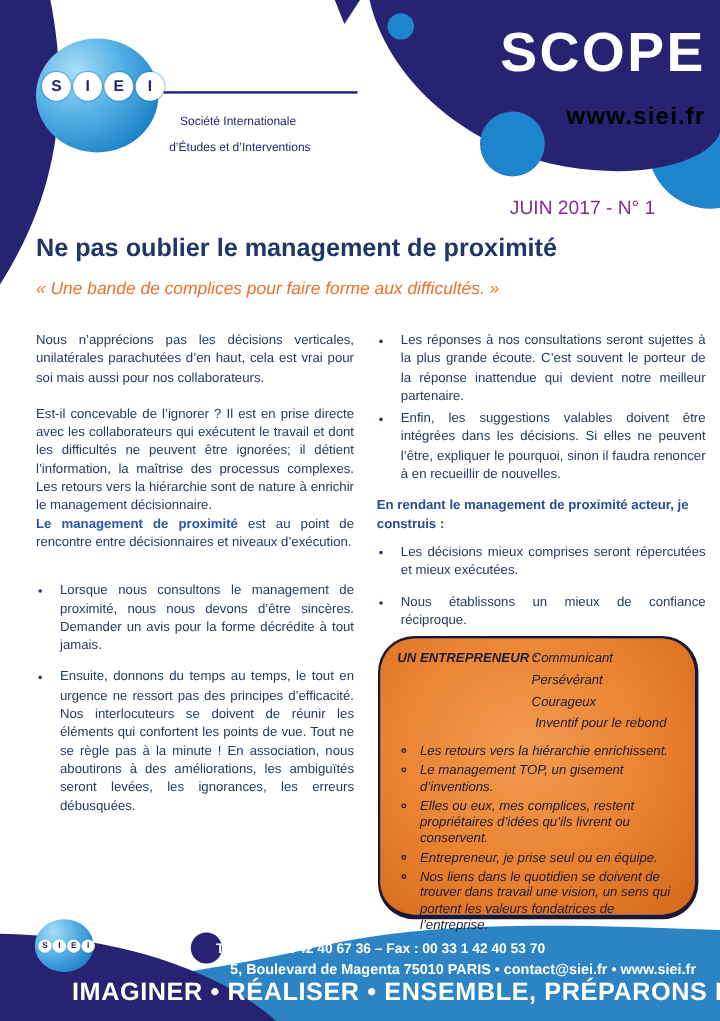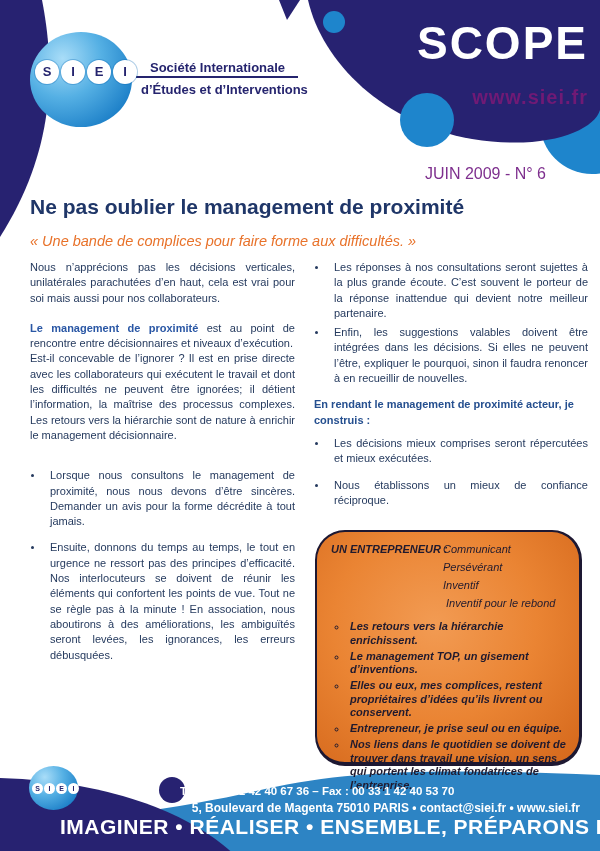--- a/index.html
+++ b/index.html
@@ -16,46 +16,46 @@
     position:absolute;left:30px;top:32px;width:102px;height:95px;border-radius:50%;
     background:radial-gradient(circle at 32% 28%, #a9ddf8 0%, #55b0e4 40%, #1579c4 85%, #0d6ab4 100%);
     z-index:2;
   }
   .logo-letter{
     position:absolute;width:24px;height:24px;border-radius:50%;background:#ffffff;
     color:#25246e;font-weight:bold;font-size:13px;line-height:24px;text-align:center;z-index:3;
     box-shadow:0 0 0 1px rgba(13,106,180,.35);
   }
   .org-line{position:absolute;left:136px;top:76px;width:162px;height:2px;background:#25246e;z-index:2;}
-  .org-name{position:absolute;color:#25246e;font-weight:bold;font-size:13px;z-index:2;white-space:nowrap;}
+  .org-name{position:absolute;color:#25246e;font-weight:normal;font-size:10px;z-index:2;white-space:nowrap;margin-top:36px;}
 
   .masthead-title{
     position:absolute;left:370px;top:16px;width:218px;text-align:right;
     color:#ffffff;font-size:46px;font-weight:bold;letter-spacing:2px;z-index:2;white-space:nowrap;
   }
   .masthead-url{
     position:absolute;left:370px;top:86px;width:218px;text-align:right;
-    color:#701a75;font-size:20px;font-weight:bold;letter-spacing:1px;z-index:2;white-space:nowrap;
+    color:#000000;font-size:20px;font-weight:bold;letter-spacing:1px;z-index:2;white-space:nowrap;
   }
   .issue{
     position:absolute;left:300px;top:165px;width:246px;text-align:right;
     color:#7e2f8e;font-size:16px;font-weight:500;z-index:2;white-space:nowrap;
   }
 
   
   .article-title{
     position:absolute;left:30px;top:195px;width:560px;
     color:#1f3668;font-size:21px;font-weight:bold;z-index:2;white-space:nowrap;
   }
   .article-quote{
     position:absolute;left:30px;top:233px;width:560px;
     color:#e8722a;font-size:14.5px;font-style:italic;z-index:2;white-space:nowrap;
   }
 
-  .col{position:absolute;top:260px;z-index:2;color:#253a5e;font-size:11px;line-height:15.3px;text-align:justify;}
+  .col{position:absolute;top:277px;z-index:2;color:#253a5e;font-size:11px;line-height:15.3px;text-align:justify;}
   .col-left{left:30px;width:265px;}
   .col-right{left:314px;width:274px;}
   .col p{margin:0;}
   .gap{height:15px;}
   .lead-bold{font-weight:bold;color:#2a57a5;}
   .sub-heading{font-weight:bold;color:#254f8f;margin:0;}
   ul.dots{list-style:disc;margin:8px 0 0 0;padding:0 0 0 14px;}
   ul.dots li{margin:0 0 11px 0;padding-left:6px;}
   ul.dots li::marker{color:#253a5e;font-size:10px;}
 
@@ -65,21 +65,21 @@
     box-sizing:border-box;border-radius:30px;
     border:2px solid #1d1832;border-right-width:3px;border-bottom-width:4px;
     background:radial-gradient(ellipse at 45% 40%, #f29b53 0%, #ea8433 50%, #d4671b 100%);
     padding:11px 12px 8px 14px;
     color:#201a2e;font-size:11px;line-height:13.5px;font-style:italic;
   }
   .callout-top{display:flex;}
   .callout-label{font-weight:bold;font-size:11px;width:112px;flex:0 0 112px;white-space:nowrap;}
   .callout-qualities div{margin:0 0 4.5px 0;white-space:nowrap;}
   ul.rings{list-style:circle;margin:5px 0 0 0;padding:0 0 0 17px;}
-  ul.rings li{margin:0 0 2.5px 0;padding-left:2px;font-weight:bold;}
+  ul.rings li{margin:0 0 2.5px 0;padding-left:2px;}
   ul.rings li::marker{color:#201a2e;}
 
   
   .footer-tel{
     position:absolute;left:180px;top:785px;width:400px;text-align:left;
     color:#ffffff;font-size:11.5px;font-weight:bold;z-index:2;white-space:nowrap;
   }
   .footer-address{
     position:absolute;left:150px;top:801px;width:430px;text-align:right;
     color:#ffffff;font-size:12px;font-weight:bold;z-index:2;white-space:nowrap;
@@ -126,30 +126,30 @@
 <div class="logo-letter" style="left:35px;top:60px;">S</div>
 <div class="logo-letter" style="left:61px;top:60px;">I</div>
 <div class="logo-letter" style="left:87px;top:60px;">E</div>
 <div class="logo-letter" style="left:113px;top:60px;">I</div>
 <div class="org-name" style="left:150px;top:60px;">Société Internationale</div>
 <div class="org-line"></div>
 <div class="org-name" style="left:141px;top:82px;">d’Études et d’Interventions</div>
 
 <div class="masthead-title">SCOPE</div>
 <div class="masthead-url">www.siei.fr</div>
-<div class="issue">JUIN 2009 - N° 6</div>
+<div class="issue">JUIN 2017 - N° 1</div>
 
 <h1 class="article-title" style="margin:0;">Ne pas oublier le management de proximité</h1>
 <div class="article-quote">« Une bande de complices pour faire forme aux difficultés. »</div>
 
 <div class="col col-left">
   <p>Nous n’apprécions pas les décisions verticales, unilatérales parachutées d’en haut, cela est vrai pour soi mais aussi pour nos collaborateurs.</p>
   <div class="gap"></div>
+  <p>Est-il concevable de l’ignorer ? Il est en prise directe avec les collaborateurs qui exécutent le travail et dont les difficultés ne peuvent être ignorées; il détient l’information, la maîtrise des processus complexes. Les retours vers la hiérarchie sont de nature à enrichir le management décisionnaire.</p>
   <p><span class="lead-bold">Le management de proximité</span><span> est au point de rencontre entre décisionnaires et niveaux d’exécution.</span></p>
-  <p>Est-il concevable de l’ignorer ? Il est en prise directe avec les collaborateurs qui exécutent le travail et dont les difficultés ne peuvent être ignorées; il détient l’information, la maîtrise des processus complexes. Les retours vers la hiérarchie sont de nature à enrichir le management décisionnaire.</p>
   <div class="gap" style="height:17px;"></div>
   <ul class="dots">
     <li>Lorsque nous consultons le management de proximité, nous nous devons d’être sincères. Demander un avis pour la forme décrédite à tout jamais.</li>
     <li>Ensuite, donnons du temps au temps, le tout en urgence ne ressort pas des principes d’efficacité. Nos interlocuteurs se doivent de réunir les éléments qui confortent les points de vue. Tout ne se règle pas à la minute ! En association, nous aboutirons à des améliorations, les ambiguïtés seront levées, les ignorances, les erreurs débusquées.</li>
   </ul>
 </div>
 
 <div class="col col-right">
   <ul class="dots" style="margin-top:0;">
     <li style="margin-bottom:4px;">Les réponses à nos consultations seront sujettes à la plus grande écoute. C’est souvent le porteur de la réponse inattendue qui devient notre meilleur partenaire.</li>
@@ -161,30 +161,30 @@
     <li>Nous établissons un mieux de confiance réciproque.</li>
   </ul>
 </div>
 
 <div class="callout">
   <div class="callout-top">
     <div class="callout-label">UN ENTREPRENEUR :</div>
     <div class="callout-qualities">
       <div>Communicant</div>
       <div>Persévérant</div>
-      <div>Inventif</div>
+      <div>Courageux</div>
       <div style="padding-left:3px;">Inventif pour le rebond</div>
     </div>
   </div>
   <ul class="rings">
     <li>Les retours vers la hiérarchie enrichissent.</li>
     <li>Le management TOP, un gisement d’inventions.</li>
     <li>Elles ou eux, mes complices, restent propriétaires d’idées qu’ils livrent ou conservent.</li>
     <li>Entrepreneur, je prise seul ou en équipe.</li>
-    <li>Nos liens dans le quotidien se doivent de trouver dans travail une vision, un sens qui portent les climat fondatrices de l’entreprise.</li>
+    <li>Nos liens dans le quotidien se doivent de trouver dans travail une vision, un sens qui portent les valeurs fondatrices de l’entreprise.</li>
   </ul>
 </div>
 
 <div class="mini-ball"></div>
 <div class="mini-letter" style="left:32px;top:783px;">S</div>
 <div class="mini-letter" style="left:44px;top:783px;">I</div>
 <div class="mini-letter" style="left:56px;top:783px;">E</div>
 <div class="mini-letter" style="left:68px;top:783px;">I</div>
 
 <div class="footer-tel">Tél : 00 33 1 42 40 67 36 – Fax : 00 33 1 42 40 53 70</div>

